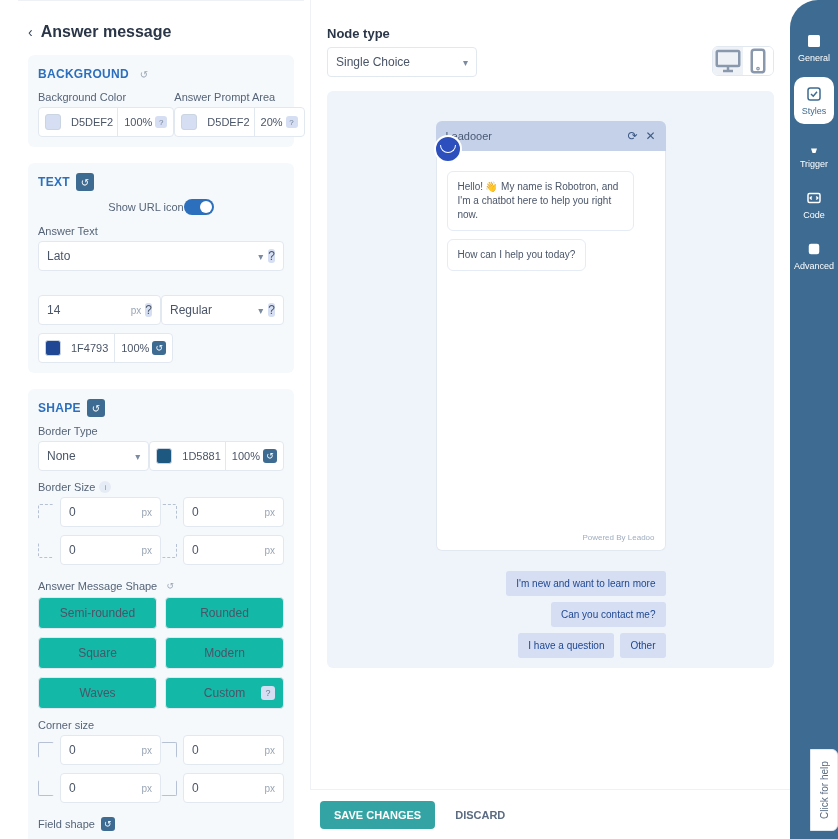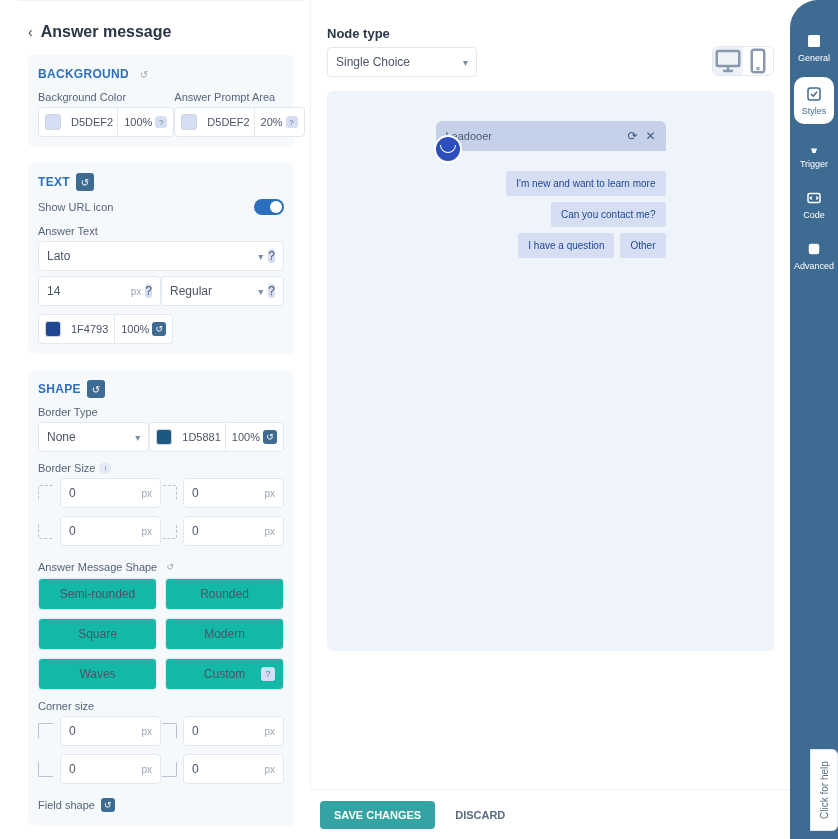--- a/index.html
+++ b/index.html
@@ -25,21 +25,21 @@
 
 .row { display: flex; }
 .col { flex: 1; }
 
 .color-input { display: flex; align-items: center; background: #fff; border: 1px solid #e2e8f0; border-radius: 4px; height: 30px; overflow: hidden; }
 .color-input .swatch { width: 16px; height: 16px; border-radius: 3px; margin: 0 6px; border: 1px solid #cbd5e1; }
 .color-input .hex { flex: 1; font-size: 11px; color: #4a5568; padding: 0 4px; }
 .color-input .pct { font-size: 11px; color: #4a5568; padding: 0 6px; border-left: 1px solid #e2e8f0; display: flex; align-items: center; height: 100%; gap: 3px;}
 .color-input .pct .info-ic { width:12px; height:12px; background:#d5def2; border-radius:3px; font-size:8px; display:flex;align-items:center;justify-content:center;color:#6b7b92;}
 
-.toggle-row { display: flex; justify-content: space-between; align-items: center; margin-bottom: 10px; }
+.toggle-row { display: flex; justify-content: center; align-items: center; margin-bottom: 10px; }
 .toggle { width: 30px; height: 16px; background: #2c6fbd; border-radius: 10px; position: relative; cursor: pointer; }
 .toggle::after { content: ""; position: absolute; right: 2px; top: 2px; width: 12px; height: 12px; background: #fff; border-radius: 50%; }
 
 .select-box { display: flex; align-items: center; justify-content: space-between; background: #fff; border: 1px solid #e2e8f0; border-radius: 4px; height: 30px; padding: 0 8px; font-size: 12px; color: #4a5568; cursor: pointer; }
 .select-box .chev { font-size: 10px; color: #7b8aa0; }
 .select-box .after-info { display:flex; align-items:center; gap:5px; }
 
 .num-input { display: flex; align-items: center; background: #fff; border: 1px solid #e2e8f0; border-radius: 4px; height: 30px; padding: 0 8px; font-size: 12px; color: #4a5568; justify-content: space-between; }
 .num-input .unit { font-size: 10px; color: #9aa6b5; }
 .num-input.with-info .after-info { display:flex; align-items:center; gap:4px;}
@@ -139,21 +139,21 @@
       <span class="toggle"></span>
     </div>
     <span class="label">Answer Text</span>
     <div class="select-box">
       <span>Lato</span>
       <span class="after-info">
           <span class="chev">▾</span>
           <span class="info-ic" style="background:#d5def2;border-radius:3px;">?</span>
         </span>
     </div>
-    <div class="row" style="margin-top:5px">
+    <div class="row" style="margin-top:24px">
       <div class="col">
         <div class="num-input with-info">
           <span>14</span>
           <span class="after-info">
               <span class="unit">px</span>
               <span class="info-ic" style="background:#d5def2;border-radius:3px;">?</span>
             </span>
         </div>
       </div>
       <div class="col">
@@ -325,20 +325,25 @@
       <div class="avatar">
           <span class="face"></span>
         </div>
       <div class="chat-header">
         <span>Leadooer</span>
         <span class="controls">
           <span class="hic">⟳</span>
           <span class="hic">✕</span>
         </span>
       </div>
+      <div class="chat-body">
+        <div class="bubble">Hello! 👋 My name is Robotron, and I'm a chatbot here to help you right now.</div>
+        <div class="bubble">How can I help you today?</div>
+        <div class="powered">Powered By Leadoo</div>
+      </div>
       <div class="choice-list">
         <div class="choice-row">
             <div class="choice-btn">I'm new and want to learn more</div>
           </div>
         <div class="choice-row">
             <div class="choice-btn">Can you contact me?</div>
           </div>
         <div class="choice-row">
           <div class="choice-btn">I have a question</div>
           <div class="choice-btn">Other</div>

